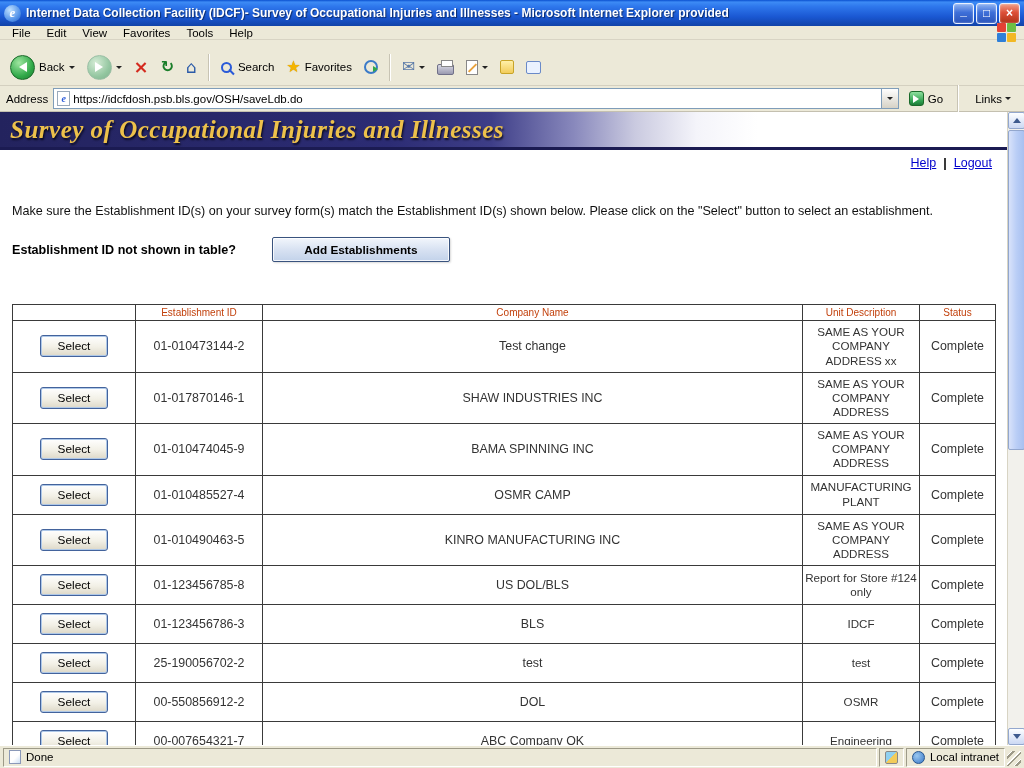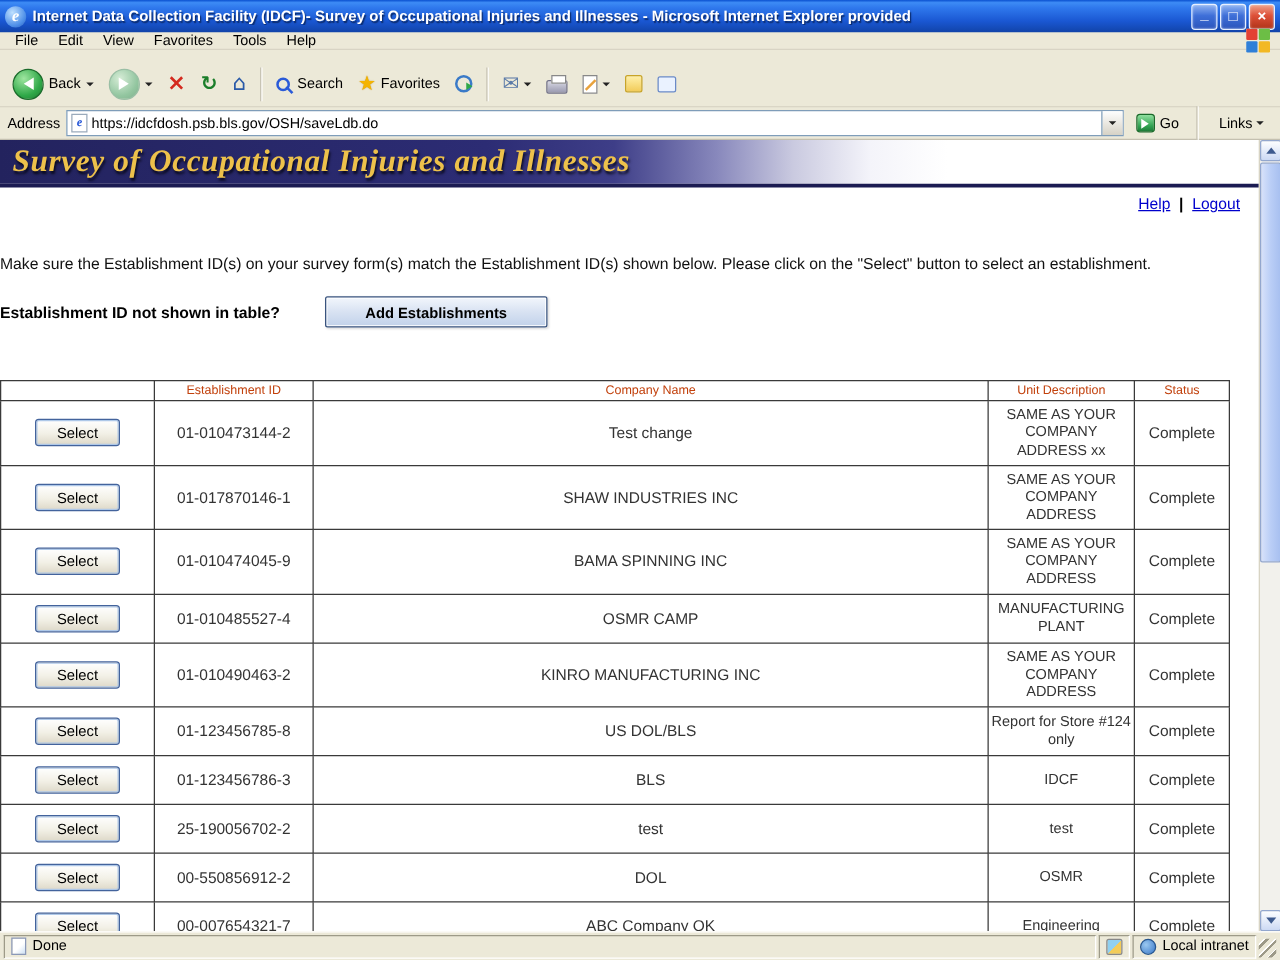--- a/index.html
+++ b/index.html
@@ -90,21 +90,21 @@
   .banner { height:38px; border-bottom:3px solid #1B1B52; display:flex; align-items:center;
     background:linear-gradient(90deg,#23235E 0%,#2C2C74 38%,#3E3E88 48%,#8888BC 56%,#CACAE0 62%,#F4F4FA 68%,#FFFFFF 74%); }
   .banner-title { font-family:"Liberation Serif","DejaVu Serif",serif; font-style:italic; font-weight:bold;
     font-size:25px; color:#EDC14B; padding-left:10px; letter-spacing:0.5px;
     text-shadow:1px 2px 2px rgba(0,0,10,0.75); white-space:nowrap; }
   .topnav { height:26px; display:flex; justify-content:flex-end; align-items:center; gap:7px;
     padding-right:32px; font-size:12.5px; }
   .topnav a { color:#0000CC; text-decoration:underline; }
   .sep-pipe { color:#000; font-weight:bold; }
 
-  .content { }
+  .content { padding-left:12px; }
   .instructions { margin-top:26px; font-size:12.6px; color:#111; max-width:952px; line-height:1.45; }
   .add-row { margin-top:17px; display:flex; align-items:center; gap:36px; }
   .question { font-size:12.6px; font-weight:bold; color:#000; }
   .add-btn { width:178px; height:25px; font-size:11.8px; font-weight:bold; color:#000; font-family:inherit;
     background:linear-gradient(180deg,#F2F6FC,#D8E2F2 50%,#C2D2EA); border:1px solid #39537E;
     border-radius:2px; box-shadow:inset 0 0 0 1px rgba(255,255,255,0.8), 1px 1px 2px rgba(0,0,0,0.15); }
 
   .estab-table { margin-top:42px; border-collapse:collapse; table-layout:fixed; width:983px;
     font-size:12.4px; color:#333; }
   .estab-table th, .estab-table td { border:1px solid #3A3A3A; text-align:center; vertical-align:middle; }
@@ -306,21 +306,21 @@
         </tr>
         <tr>
           <td><button class="select-btn">Select</button></td>
           <td>01-010485527-4</td>
           <td>OSMR CAMP</td>
           <td class="unit">MANUFACTURING PLANT</td>
           <td>Complete</td>
         </tr>
         <tr>
           <td><button class="select-btn">Select</button></td>
-          <td>01-010490463-2</td>
+          <td>01-010490463-5</td>
           <td>KINRO MANUFACTURING INC</td>
           <td class="unit">SAME AS YOUR COMPANY ADDRESS</td>
           <td>Complete</td>
         </tr>
         <tr>
           <td><button class="select-btn">Select</button></td>
           <td>01-123456785-8</td>
           <td>US DOL/BLS</td>
           <td class="unit">Report for Store #124 only</td>
           <td>Complete</td>

